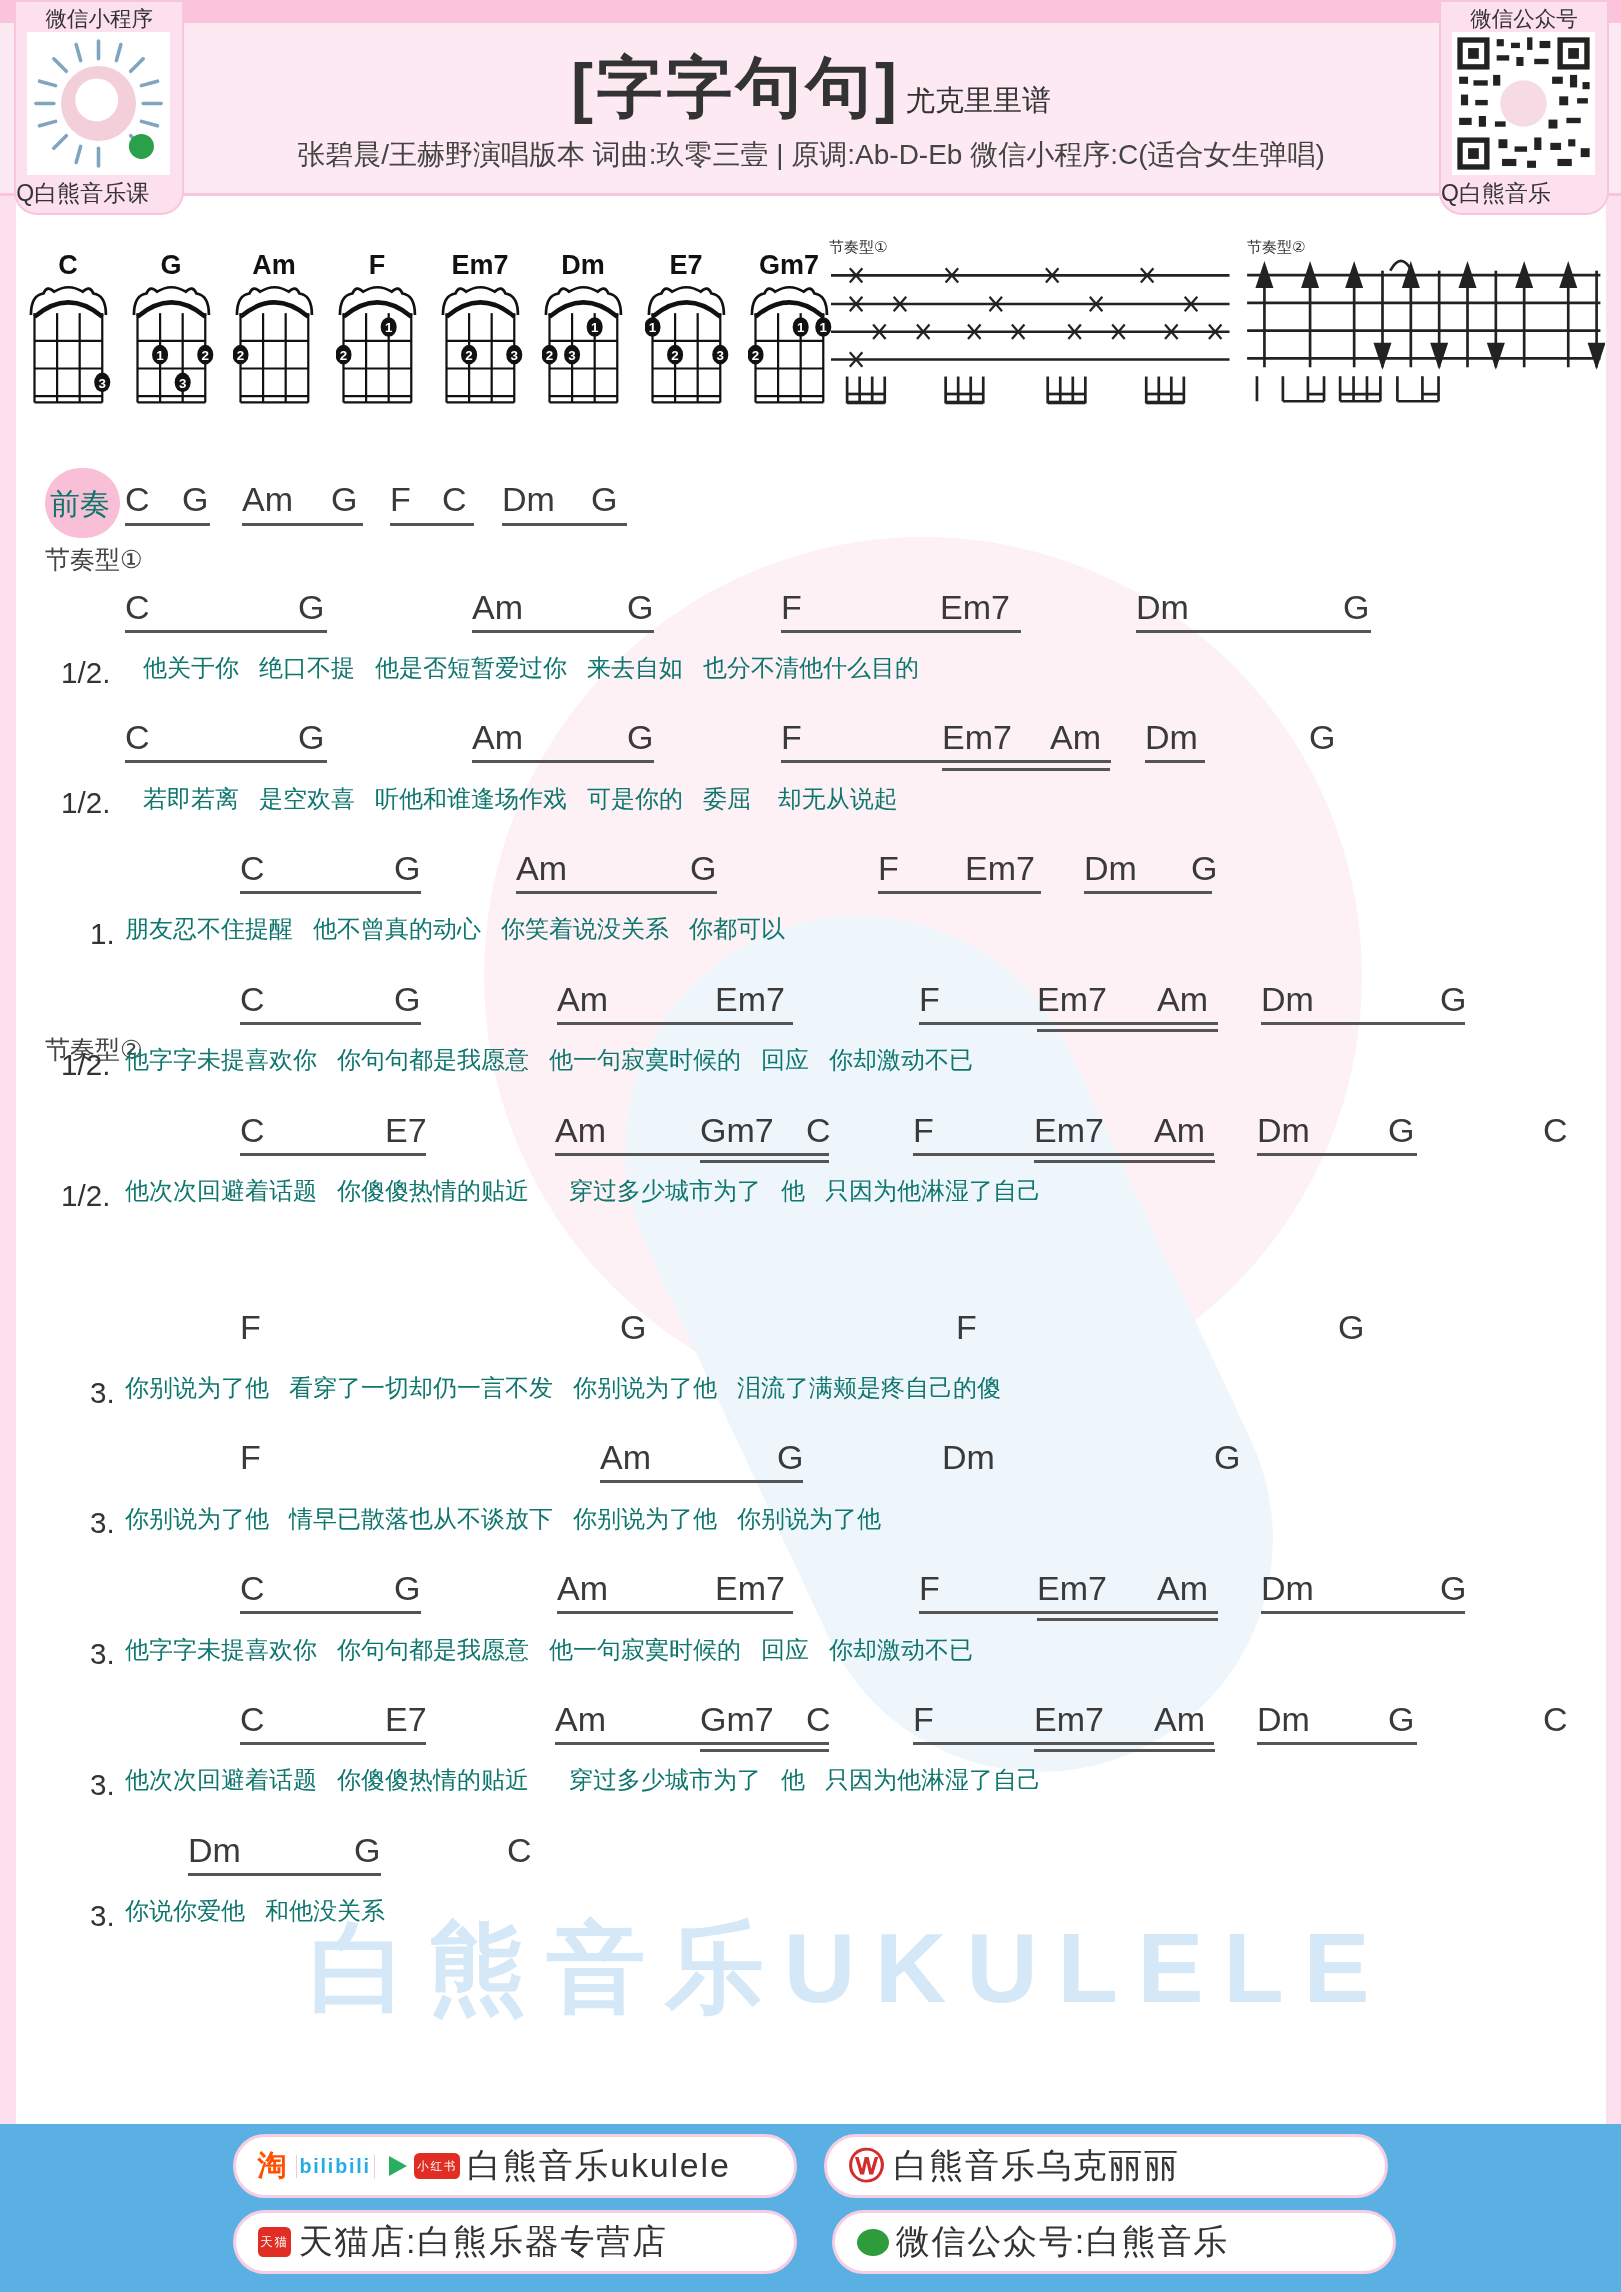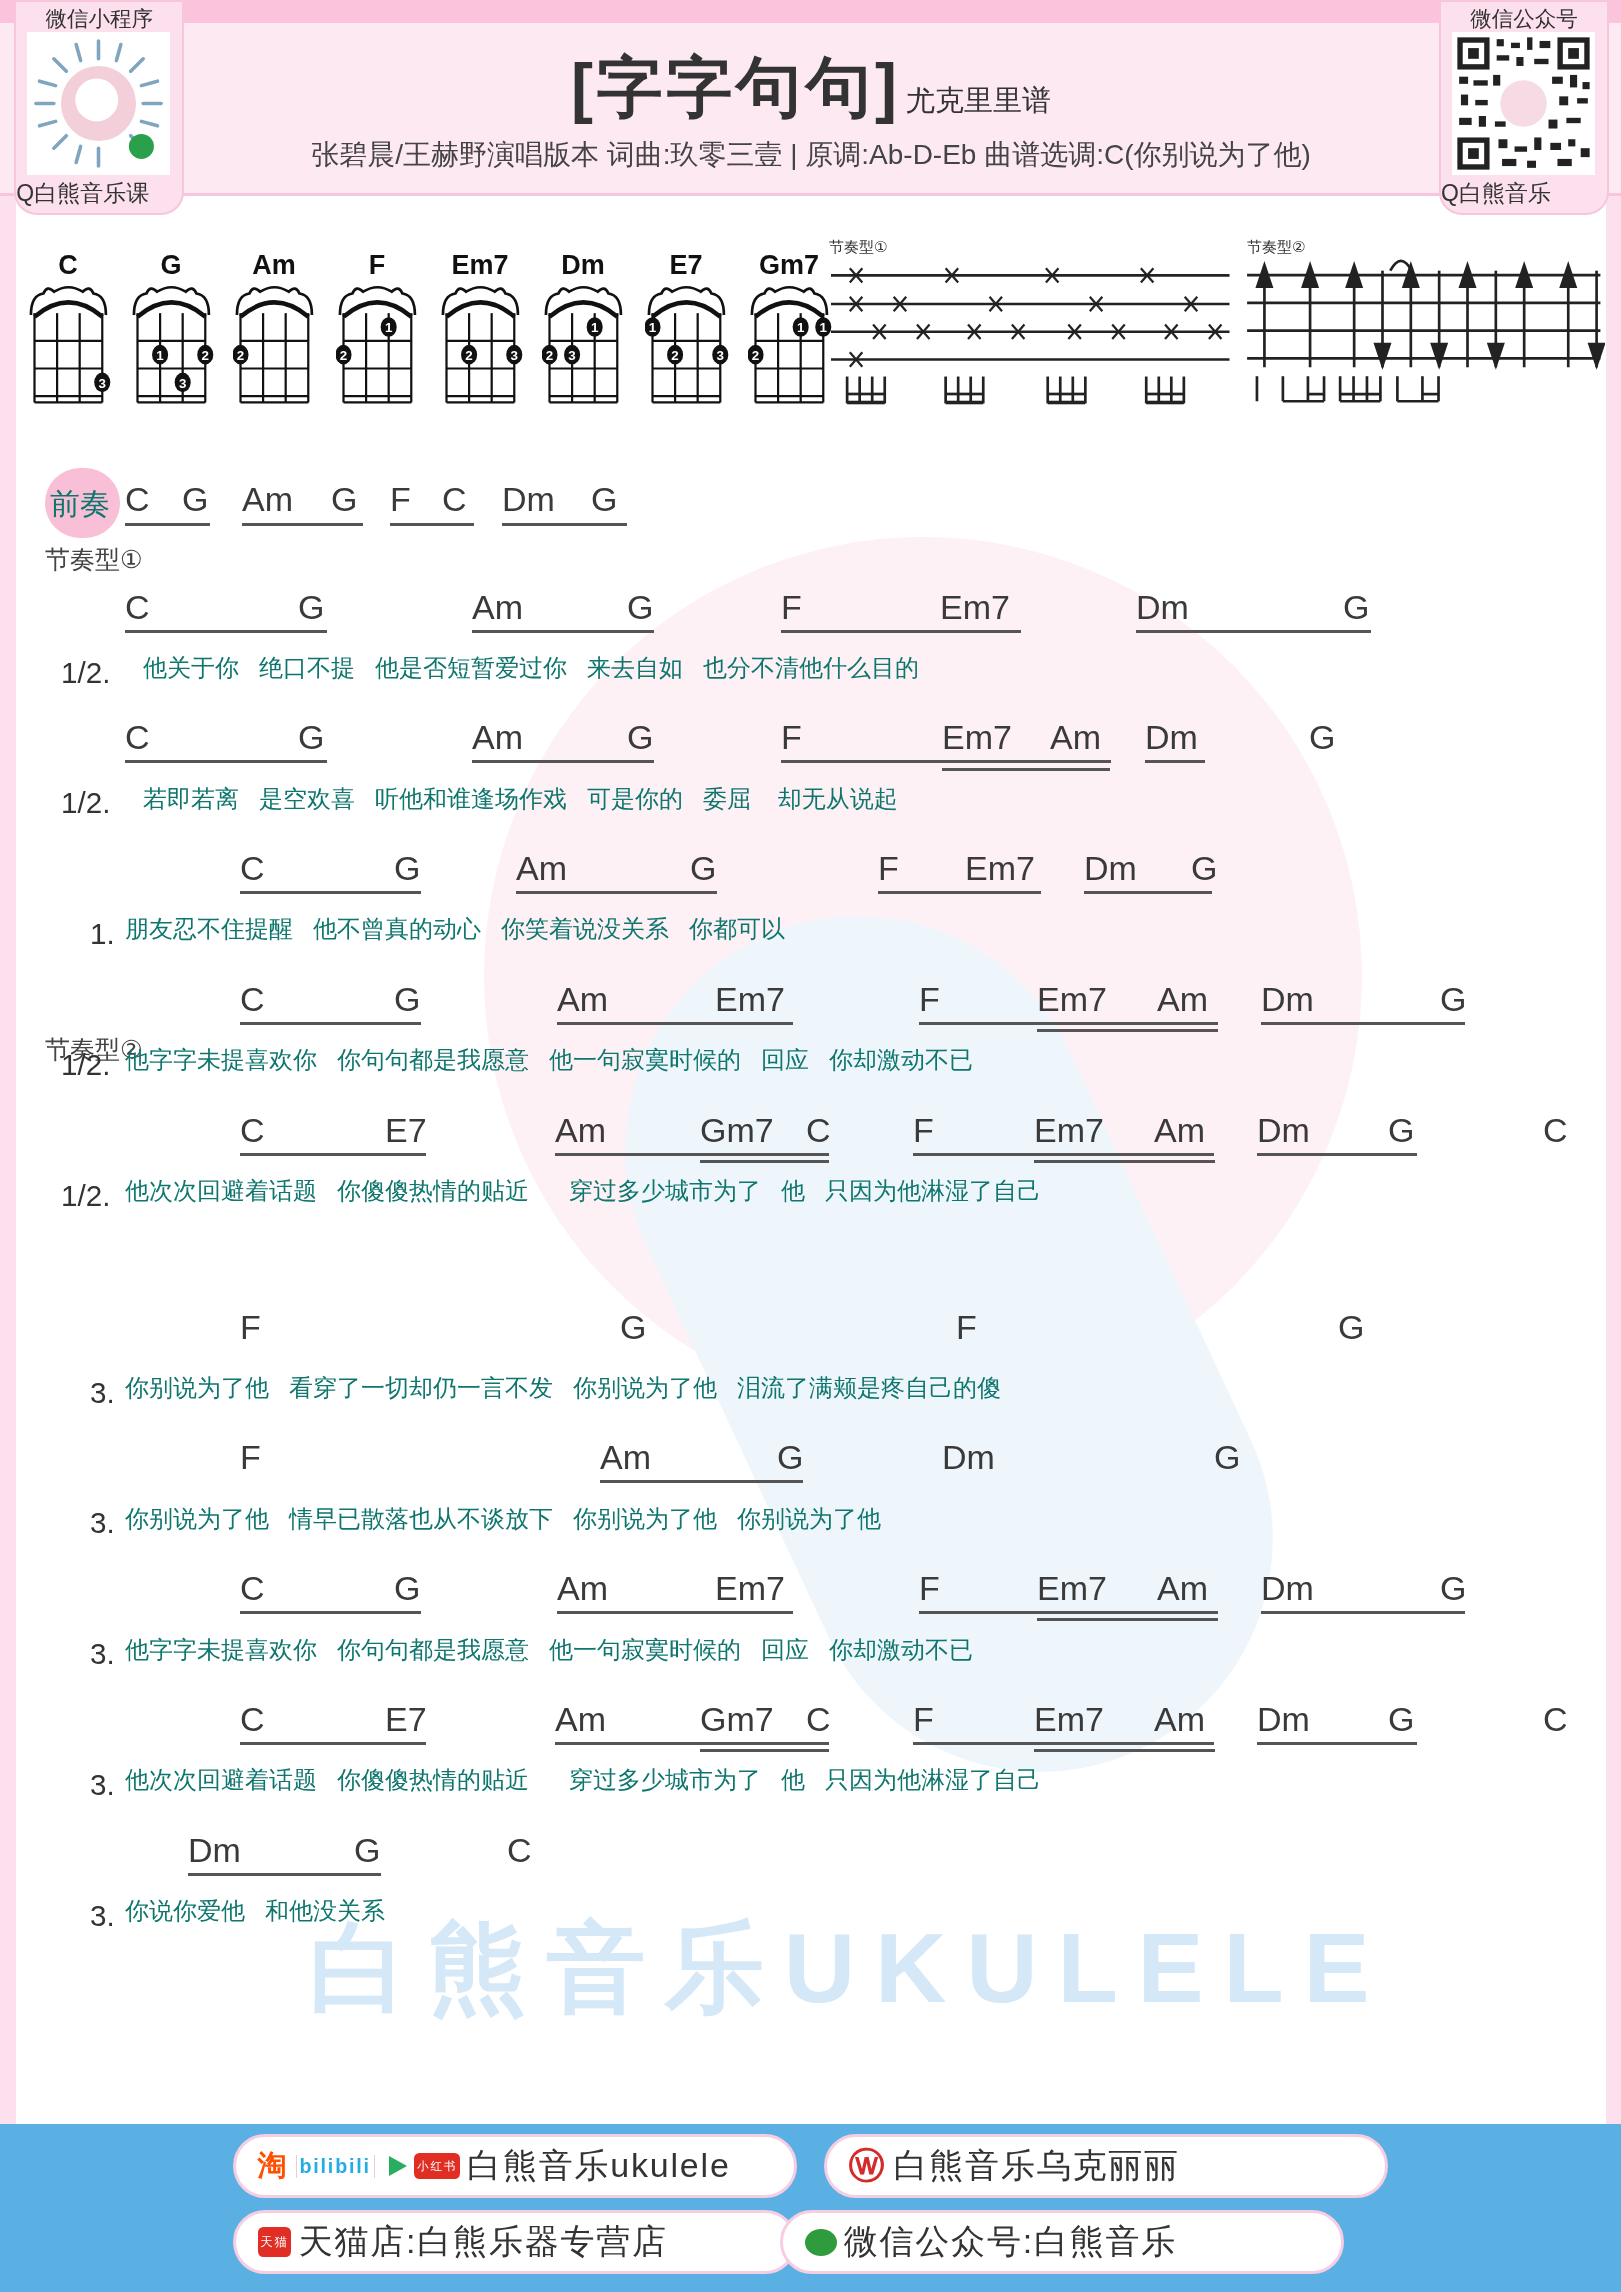--- a/index.html
+++ b/index.html
@@ -47,21 +47,21 @@
 <div class="watermark-blue"></div>
 <div class="watermark-text">白熊音乐UKULELE</div>
 
 <div class="frame-left"></div>
 <div class="frame-right"></div>
 <div class="topbar"></div>
 
 <div class="header">
 </div>
 <div class="title"><span>[字字句句]</span><span class="sub">尤克里里谱</span></div>
-<div class="subtitle">张碧晨/王赫野演唱版本 词曲:玖零三壹 | 原调:Ab-D-Eb 曲谱选调:C(你别说为了他)</div>
+<div class="subtitle">张碧晨/王赫野演唱版本 词曲:玖零三壹 | 原调:Ab-D-Eb 微信小程序:C(适合女生弹唱)</div>
 
 <div class="qr-box" style="left:14.3px;">
   <div class="qr-title">微信小程序</div>
   <div class="qr-img">
     <svg width="143" height="143" viewBox="0 0 160 160">
       <g stroke="#7fa5bf" stroke-width="4" stroke-linecap="round">
         <line x1="80" y1="10" x2="80" y2="30"></line>
           <line x1="80" y1="130" x2="80" y2="150"></line>
         <line x1="10" y1="80" x2="30" y2="80"></line>
           <line x1="130" y1="80" x2="150" y2="80"></line>
@@ -583,17 +583,17 @@
   <span>白熊音乐ukulele</span>
 </div>
 <div class="pill" style="left:824px;top:2134px;width:564px;">
   <span class="ico ico-weibo">ⓦ</span>
   <span>白熊音乐乌克丽丽</span>
 </div>
 <div class="pill" style="left:233px;top:2210px;width:564px;">
   <span class="ico ico-tmall">天猫</span>
   <span>天猫店:白熊乐器专营店</span>
 </div>
-<div class="pill" style="left:780px;top:2210px;width:564px;text-align:right;">
+<div class="pill" style="left:832px;top:2210px;width:564px;text-align:right;">
   <span class="ico ico-wechat"></span>
   <span>微信公众号:白熊音乐</span>
 </div>
 
 
 </body></html>

